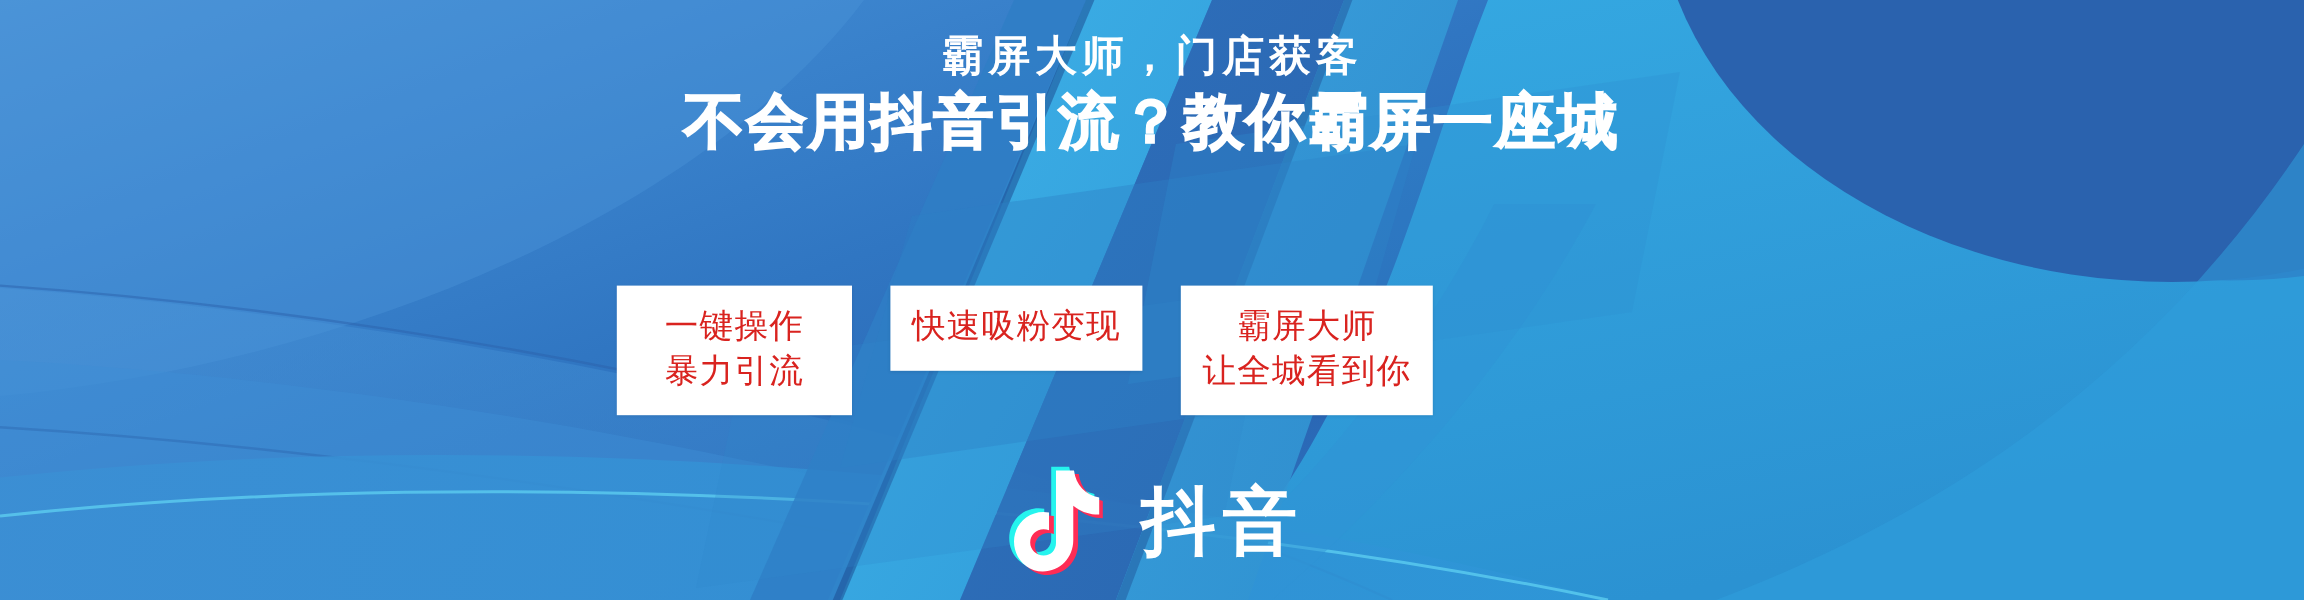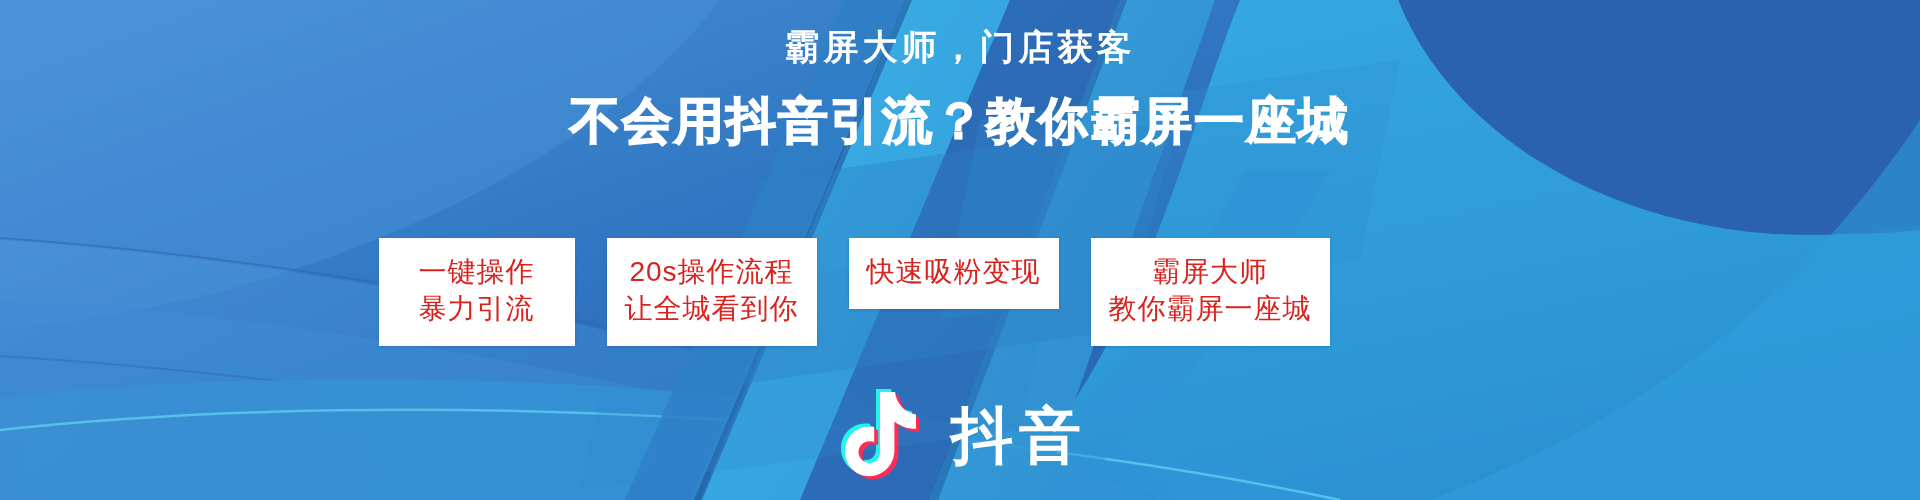--- a/index.html
+++ b/index.html
@@ -40,21 +40,21 @@
     letter-spacing: 4px;
     line-height: 1.18;
     white-space: nowrap;
   }
   .headline-2 {
     color: #ffffff;
     font-size: 50px;
     font-weight: 900;
     letter-spacing: 2px;
     line-height: 1.2;
-    margin-top: 24px;
+    margin-top: 4px;
     white-space: nowrap;
     -webkit-text-stroke: 1.5px #ffffff;
   }
 
   
   .features {
     position: absolute;
     left: 0;
     top: 238px;
     width: 1708px;
@@ -184,32 +184,28 @@
     <div class="headline-2">不会用抖音引流？教你霸屏一座城</div>
   </div>
 
   <div class="features">
 
     <div class="feature-box">
       <div class="feature-line">一键操作</div>
       <div class="feature-line">暴力引流</div>
     </div>
 
-    <div class="feature-box">
-      <div class="feature-line">20s操作流程</div>
-      <div class="feature-line">让全城看到你</div>
-    </div>
 
     <div class="feature-box">
       <div class="feature-line">快速吸粉变现</div>
     </div>
 
     <div class="feature-box">
       <div class="feature-line">霸屏大师</div>
-      <div class="feature-line">教你霸屏一座城</div>
+      <div class="feature-line">让全城看到你</div>
     </div>
 
   </div>
 
   <div class="logo-row">
     <span class="logo-mark-wrap">
       <svg class="logo-mark" viewBox="0 0 86 96" xmlns="http://www.w3.org/2000/svg">
 
         <g transform="translate(-4,-3)" fill="#25f4ee">
           <path d="M47 4 h15 c1.5 12 9.5 20.5 21 22.6 v14.2 c-8.2 0.2 -15.6 -2.5 -21.6 -7.3 V62 c0 14.9 -11.2 26.2 -25.4 26.2 C22.6 88.2 12 77.2 12 63.3 12 49.6 22.7 38.6 36.5 38.6 c1.6 0 3.2 0.15 4.7 0.43 v14.9 c-1.4 -0.5 -2.9 -0.8 -4.5 -0.8 -6.2 0 -11.2 4.9 -11.2 10.9 0 6 5 10.9 11.2 10.9 6.2 0 10.3 -4.6 10.3 -10.7 Z"></path>

